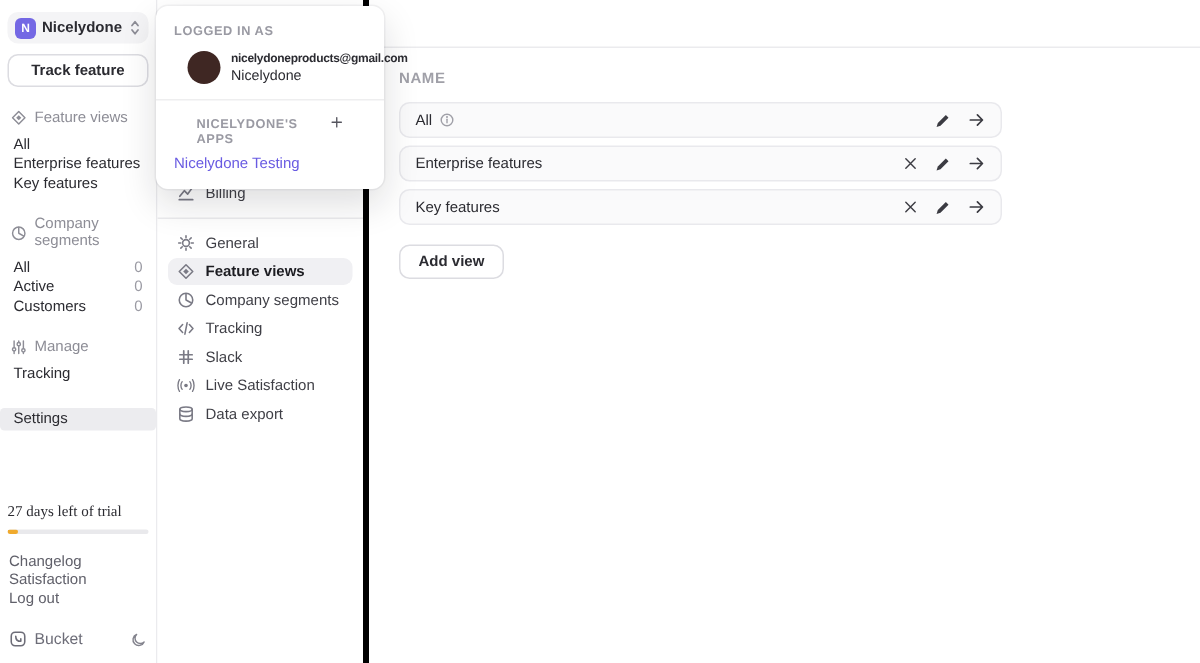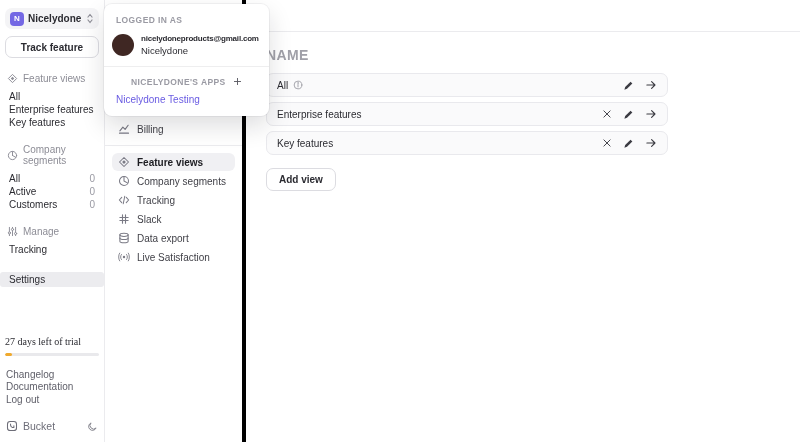--- a/index.html
+++ b/index.html
@@ -40,35 +40,35 @@
             font-size:10px; color:#3f3f46; cursor:pointer; }
   .m-item svg { color:#7a7a85; flex:0 0 auto; }
   .m-item.active { background:#f0f0f3; color:#1c1c21; font-weight:bold; }
   .m-divider { height:1px; background:#ebebee; margin:7px 0; }
   .m-section { font-size:9px; font-weight:bold; color:#8d8d96; letter-spacing:.3px; margin:9px 13px 7px; }
 
   
   .main { position:absolute; left:246px; right:0; top:0; bottom:0; background:#fff; }
   .main-header { height:32px; border-bottom:1px solid #ebebee; }
   .main-body { padding:15px 20px; }
-  .col-head { font-size:14px; font-weight:bold; color:#a0a0a8; letter-spacing:.4px; margin-bottom:10px; }
+  .col-head { font-size:10px; font-weight:bold; color:#a0a0a8; letter-spacing:.4px; margin-bottom:10px; }
   .vrow { width:402px; height:24px; background:#fafafb; border:1px solid #e9e9ed; border-radius:7px;
           display:flex; align-items:center; padding:0 10px; margin-bottom:5px; font-size:10px; color:#2b2b31; }
   .vrow .rname { font-weight:400; }
   .row-actions { margin-left:auto; display:flex; align-items:center; gap:11px; }
   .act { color:#3b3b42; display:flex; cursor:pointer; }
   .info-ic { color:#a0a0a8; margin-left:5px; display:flex; }
   .btn-add { margin-top:8px; border:1px solid #dcdce1; border-radius:7px; background:#fff; padding:5px 12px;
              font-size:10px; font-weight:bold; color:#2b2b31; font-family:inherit; cursor:pointer; }
 
   
-  .dropdown { position:absolute; left:104px; top:4px; width:165px; background:#fff; border-radius:8px;
+  .dropdown { position:absolute; left:104px; top:4px; width:152px; background:#fff; border-radius:8px;
               box-shadow:0 0 0 1px rgba(20,20,30,.05), 0 10px 24px rgba(20,20,30,.14); z-index:10; padding:9px 0 11px; }
   .dd-label { font-size:8.5px; font-weight:bold; color:#9a9aa3; letter-spacing:.4px; margin:2px 12px 9px; }
-  .dd-user { display:flex; align-items:center; gap:7px; padding:0 8px 10px; }
+  .dd-user { display:flex; align-items:center; gap:7px; padding:0 21px 10px; }
   .dd-avatar { width:22px; height:22px; border-radius:50%; background:#3f2723; flex:0 0 22px; }
   .dd-email { font-size:8px; font-weight:bold; letter-spacing:-.2px; white-space:nowrap; color:#2b2b31; }
   .dd-name { font-size:9.5px; color:#2b2b31; margin-top:2px; }
   .dd-divider { height:1px; background:#eeeeef; }
   .dd-apps-head { display:flex; align-items:flex-start; justify-content:space-between; margin:10px 27px 7px;
                   font-size:8.5px; font-weight:bold; color:#9a9aa3; letter-spacing:.4px; }
   .dd-plus { color:#55555e; cursor:pointer; display:flex; }
   .dd-app-link { display:block; font-size:10px; color:#695be2; margin:0 12px; cursor:pointer; text-decoration:none; }
 
   svg { display:block; }
@@ -145,21 +145,21 @@
     </div>
 
     <div class="sb-spacer"></div>
 
     <div class="trial-label">27 days left of trial</div>
     <div class="trial-bar">
       <div class="trial-fill" style="width: 7%;"></div>
     </div>
 
     <div class="sb-link">Changelog</div>
-    <div class="sb-link">Documentation</div>
+    <div class="sb-link">Satisfaction</div>
     <div class="sb-link">Log out</div>
 
     <div class="sb-footer">
       <span class="brand">
         <svg width="12" height="12" viewBox="0 0 16 16" fill="none" stroke="currentColor" stroke-width="1.4" stroke-linecap="round" stroke-linejoin="round">
             <rect x="2" y="2" width="12" height="12" rx="3.5"></rect>
             <path d="M6 5.5 C6 8.8 7.2 10 10.5 10 M8.3 10 H10.5 V7.8"></path>
           </svg>
         <span>Bucket</span>
       </span>
@@ -183,20 +183,27 @@
     <div class="m-item">
       <svg width="12" height="12" viewBox="0 0 16 16" fill="none" stroke="currentColor" stroke-width="1.5" stroke-linecap="round" stroke-linejoin="round">
           <path d="M2 13.5 H14"></path>
           <path d="M2.5 10.5 L6.5 5.5 L9.5 8.5 L13.5 3"></path>
         </svg>
       <span>Billing</span>
     </div>
 
     <div class="m-divider"></div>
 
+    <div class="m-item">
+      <svg width="12" height="12" viewBox="0 0 16 16" fill="none" stroke="currentColor" stroke-width="1.4" stroke-linecap="round">
+          <circle cx="8" cy="8" r="3"></circle>
+          <path d="M8 1.5 V3.4 M8 12.6 V14.5 M1.5 8 H3.4 M12.6 8 H14.5 M3.4 3.4 L4.7 4.7 M11.3 11.3 L12.6 12.6 M12.6 3.4 L11.3 4.7 M4.7 11.3 L3.4 12.6"></path>
+        </svg>
+      <span>General</span>
+    </div>
     <div class="m-item active">
       <svg width="12" height="12" viewBox="0 0 16 16" fill="none" stroke="currentColor" stroke-width="1.4" stroke-linejoin="round">
           <path d="M8 2 L14 8 L8 14 L2 8 Z"></path>
           <path d="M8 5.5 L10.5 8 L8 10.5 L5.5 8 Z" fill="currentColor" stroke="none"></path>
         </svg>
       <span>Feature views</span>
     </div>
     <div class="m-item">
       <svg width="12" height="12" viewBox="0 0 16 16" fill="none" stroke="currentColor" stroke-width="1.4" stroke-linecap="round">
           <circle cx="8" cy="8" r="6"></circle>
@@ -211,32 +218,32 @@
       <span>Tracking</span>
     </div>
     <div class="m-item">
       <svg width="12" height="12" viewBox="0 0 16 16" fill="none" stroke="currentColor" stroke-width="1.5" stroke-linecap="round">
           <path d="M6 2.5 V13.5 M10 2.5 V13.5 M2.5 6 H13.5 M2.5 10 H13.5"></path>
         </svg>
       <span>Slack</span>
     </div>
     <div class="m-item">
       <svg width="12" height="12" viewBox="0 0 16 16" fill="none" stroke="currentColor" stroke-width="1.4" stroke-linecap="round">
+          <circle cx="8" cy="8" r="1.6" fill="currentColor" stroke="none"></circle>
+          <path d="M4.6 4.6 C3.1 6.4 3.1 9.6 4.6 11.4 M11.4 4.6 C12.9 6.4 12.9 9.6 11.4 11.4 M2.2 2.8 C0.4 5.6 0.4 10.4 2.2 13.2 M13.8 2.8 C15.6 5.6 15.6 10.4 13.8 13.2" stroke-width="1.2"></path>
+        </svg>
+      <span>Live Satisfaction</span>
+    </div>
+    <div class="m-item">
+      <svg width="12" height="12" viewBox="0 0 16 16" fill="none" stroke="currentColor" stroke-width="1.4" stroke-linecap="round">
           <ellipse cx="8" cy="3.8" rx="5.5" ry="2.1"></ellipse>
           <path d="M2.5 3.8 V12.2 C2.5 13.3 5 14.3 8 14.3 C11 14.3 13.5 13.3 13.5 12.2 V3.8"></path>
           <path d="M2.5 8 C2.5 9.1 5 10.1 8 10.1 C11 10.1 13.5 9.1 13.5 8"></path>
         </svg>
       <span>Data export</span>
-    </div>
-    <div class="m-item">
-      <svg width="12" height="12" viewBox="0 0 16 16" fill="none" stroke="currentColor" stroke-width="1.4" stroke-linecap="round">
-          <circle cx="8" cy="8" r="1.6" fill="currentColor" stroke="none"></circle>
-          <path d="M4.6 4.6 C3.1 6.4 3.1 9.6 4.6 11.4 M11.4 4.6 C12.9 6.4 12.9 9.6 11.4 11.4 M2.2 2.8 C0.4 5.6 0.4 10.4 2.2 13.2 M13.8 2.8 C15.6 5.6 15.6 10.4 13.8 13.2" stroke-width="1.2"></path>
-        </svg>
-      <span>Live Satisfaction</span>
     </div>
   </div>
 
   <div class="main">
     <div class="main-header"></div>
     <div class="main-body">
       <div class="col-head">NAME</div>
 
       <div class="vrow">
         <span class="rname">All</span>

